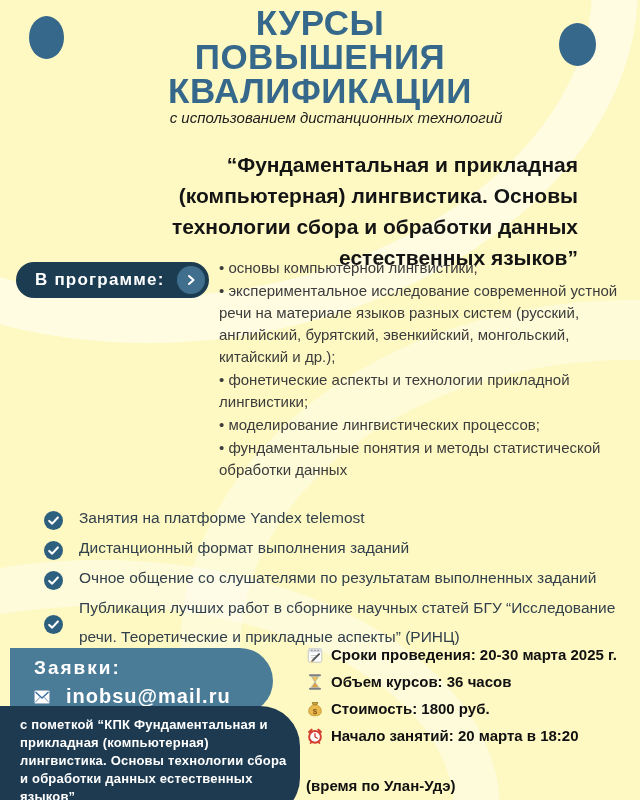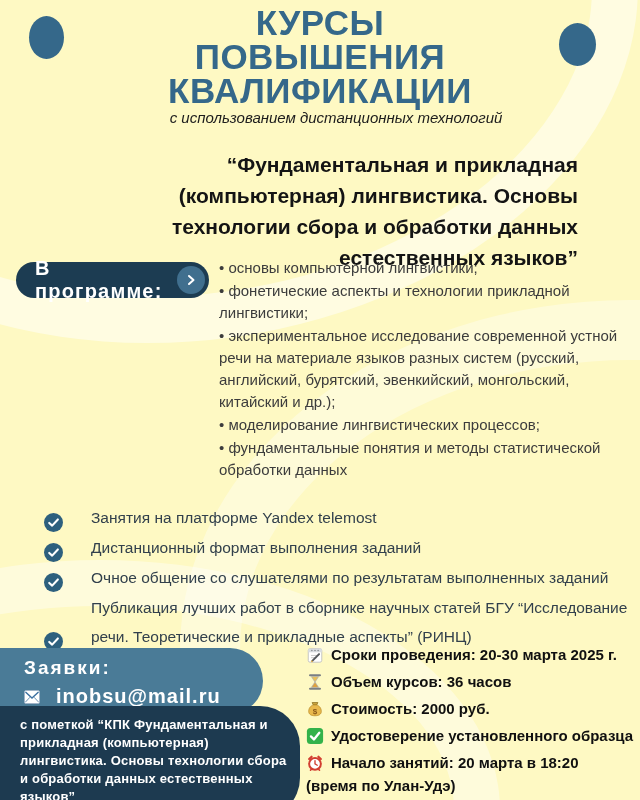--- a/index.html
+++ b/index.html
@@ -31,21 +31,21 @@
     position:absolute; top:149px; left:50%; transform:translateX(-50%);
     width:516px; text-align:right; font-size:21px; line-height:31px; font-weight:bold; color:#141414;
   }
 
   .program-pill{
     position:absolute; left:16px; top:262px; width:193px; height:36px;
     background:#1c3c52; border-radius:18px;
     display:flex; align-items:center; justify-content:space-between;
     padding:0 4px 0 19px; cursor:pointer;
   }
-  .program-pill .label{ color:#fff; font-weight:bold; font-size:20px; letter-spacing:1.2px; }
+  .program-pill .label{ color:#fff; font-weight:bold; font-size:17px; letter-spacing:1.2px; }
   .chevron-circle{
     width:28px; height:28px; border-radius:50%; background:#406f8e;
     display:flex; align-items:center; justify-content:center; flex:0 0 auto;
   }
 
   .program-list{
     position:absolute; left:219px; top:257px; width:412px;
     list-style:none; font-size:15px; line-height:22px; color:#3c3c3c;
   }
   .program-list li{ margin-bottom:1px; }
@@ -53,27 +53,27 @@
 
   .lecturers-heading{
     position:absolute; left:12px; top:466px;
     font-size:23px; font-weight:bold; color:#1d3b54; letter-spacing:.2px;
   }
 
   .features{
     position:absolute; left:44px; top:503px; width:585px; list-style:none;
   }
   .feature{
-    display:flex; align-items:flex-end; gap:28px;
+    display:flex; align-items:center; gap:16px;
     font-size:15.5px; line-height:29px; color:#32404c; margin-bottom:1px;
   }
   .feature svg{ flex:0 0 auto; margin-top:5px; }
 
   .apply-box{
-    position:absolute; left:0; top:648px; width:263px; height:66px;
+    position:absolute; left:10px; top:648px; width:263px; height:66px;
     background:#4a7b97; border-radius:0 46px 46px 0;
     padding:9px 0 0 24px; z-index:1; color:#fff;
   }
   .apply-label{ font-size:19px; font-weight:bold; letter-spacing:2px; }
   .email-row{ display:flex; align-items:center; gap:16px; margin-top:6px; }
   .email{ font-size:20px; font-weight:bold; letter-spacing:1px; cursor:pointer; }
 
   .note-box{
     position:absolute; left:0; top:706px; width:300px;
     background:#1d3a50; border-radius:0 40px 40px 0; z-index:2;
@@ -118,22 +118,22 @@
     <span class="label">В программе:</span>
     <span class="chevron-circle">
       <svg width="12" height="12" viewBox="0 0 12 12">
           <path d="M4 2 L8.5 6 L4 10" stroke="#fff" stroke-width="2" fill="none" stroke-linecap="round" stroke-linejoin="round"></path>
         </svg>
     </span>
   </div>
 
   <ul class="program-list">
     <li>основы компьютерной лингвистики;</li>
+    <li>экспериментальное исследование современной устной речи на материале языков разных систем (русский, английский, бурятский, эвенкийский, монгольский, китайский и др.);</li>
     <li>фонетические аспекты и технологии прикладной лингвистики;</li>
-    <li>экспериментальное исследование современной устной речи на материале языков разных систем (русский, английский, бурятский, эвенкийский, монгольский, китайский и др.);</li>
     <li>моделирование лингвистических процессов;</li>
     <li>фундаментальные понятия и методы статистической обработки данных</li>
   </ul>
 
 
   <ul class="features">
     <li class="feature">
       <svg width="19" height="19" viewBox="0 0 20 20">
           <circle cx="10" cy="10" r="10" fill="#2d607e"></circle>
           <path d="M5.5 10.5 L8.6 13.3 L14.6 6.8" stroke="#fff" stroke-width="2.2" fill="none" stroke-linecap="round" stroke-linejoin="round"></path>
@@ -198,28 +198,21 @@
           <path d="M6 16 L14 16 L10 10 Z" fill="#e0a23c" stroke="#a7acb2" stroke-width="0.8"></path>
         </svg>
       <span>Объем курсов: 36 часов</span>
     </li>
     <li class="detail">
       <svg width="18" height="18" viewBox="0 0 20 20">
           <path d="M8 5.5 L6.8 2.8 h6.4 L12 5.5 Z" fill="#caa53f" stroke="#8a6d1f" stroke-width="0.8"></path>
           <path d="M10 5.5 c-4.5 0 -7 3.2 -7 7.2 c0 3 2.5 4.8 7 4.8 s7 -1.8 7 -4.8 c0 -4 -2.5 -7.2 -7 -7.2 z" fill="#e9b94d" stroke="#b98a26" stroke-width="0.8"></path>
           <text x="10" y="15.2" font-size="9" font-weight="bold" fill="#8a5a1a" text-anchor="middle">$</text>
         </svg>
-      <span>Стоимость: 2000 руб.</span>
-    </li>
-    <li class="detail">
-      <svg width="18" height="18" viewBox="0 0 20 20">
-          <rect x="1" y="1" width="18" height="18" rx="4" fill="#33b24a"></rect>
-          <path d="M5.5 10.5 L8.8 13.8 L14.8 6.5" stroke="#fff" stroke-width="2.6" fill="none" stroke-linecap="round" stroke-linejoin="round"></path>
-        </svg>
-      <span>Удостоверение установленного образца</span>
+      <span>Стоимость: 1800 руб.</span>
     </li>
     <li class="detail">
       <svg width="18" height="18" viewBox="0 0 20 20">
           <circle cx="10" cy="11" r="6.5" fill="#fff" stroke="#d23f31" stroke-width="2.2"></circle>
           <path d="M10 7.5 v3.5 l2.5 1.5" stroke="#d23f31" stroke-width="1.5" fill="none" stroke-linecap="round"></path>
           <path d="M3.5 5.5 L6.2 3 M16.5 5.5 L13.8 3" stroke="#d23f31" stroke-width="2.4" stroke-linecap="round"></path>
           <path d="M5 18 l1.4-1.7 M15 18 l-1.4-1.7" stroke="#d23f31" stroke-width="1.8" stroke-linecap="round"></path>
         </svg>
       <span>Начало занятий: 20 марта в 18:20</span>
     </li>

